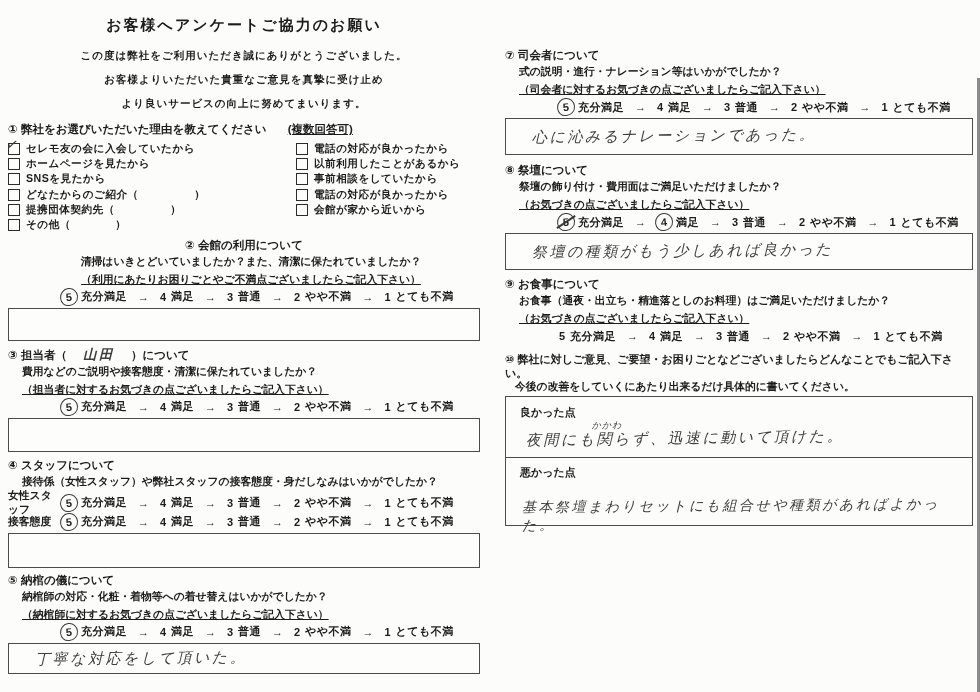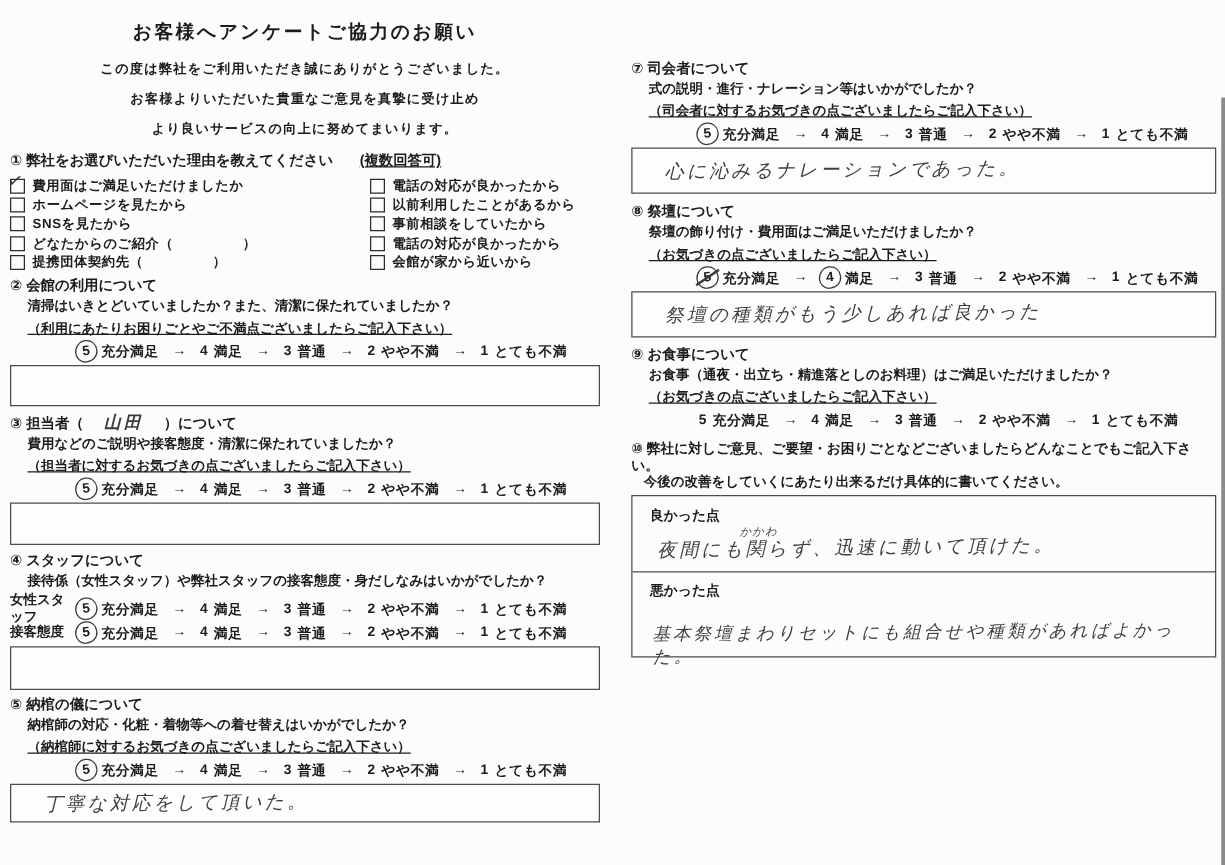--- a/index.html
+++ b/index.html
@@ -75,37 +75,41 @@
       <span>①</span>
       <span>弊社をお選びいただいた理由を教えてください</span>
       <span style="text-decoration:underline;padding-left:18px;">(複数回答可)</span>
     </div>
     <div class="cb-wrap">
       <div class="cb-col">
           <div class="cb-row">
             <span class="cb">
               <span class="check hand">✓</span>
             </span>
-            <span class="cb-label">費用面はご満足いただけましたか</span>
+            <span class="cb-label">セレモ友の会に入会していたから</span>
           </div>
           <div class="cb-row">
             <span class="cb"></span>
             <span class="cb-label">ホームページを見たから</span>
           </div>
           <div class="cb-row">
             <span class="cb"></span>
             <span class="cb-label">SNSを見たから</span>
           </div>
           <div class="cb-row">
             <span class="cb"></span>
             <span class="cb-label">どなたからのご紹介（　　　　　）</span>
           </div>
           <div class="cb-row">
             <span class="cb"></span>
             <span class="cb-label">提携団体契約先（　　　　　）</span>
+          </div>
+          <div class="cb-row">
+            <span class="cb"></span>
+            <span class="cb-label">その他（　　　　）</span>
           </div>
         </div>
       <div class="cb-col cb-col-right">
           <div class="cb-row">
             <span class="cb"></span>
             <span class="cb-label">電話の対応が良かったから</span>
           </div>
           <div class="cb-row">
             <span class="cb"></span>
             <span class="cb-label">以前利用したことがあるから</span>
@@ -119,21 +123,21 @@
             <span class="cb-label">電話の対応が良かったから</span>
           </div>
           <div class="cb-row">
             <span class="cb"></span>
             <span class="cb-label">会館が家から近いから</span>
           </div>
         </div>
     </div>
   </section>
 
-  <section style="margin-top:5px;">
+  <section style="margin-top:5px;text-align:center;">
     <div class="sec-h">
       <span>②</span>
       <span>会館の利用について</span>
     </div>
     <div class="q-line">清掃はいきとどいていましたか？また、清潔に保たれていましたか？</div>
     <div class="note">（利用にあたりお困りごとやご不満点ございましたらご記入下さい）</div>
     <div class="scale-row">
         <span class="num circled">5</span>
         <span class="num-label">充分満足</span>
         <span class="arrow">→</span>

